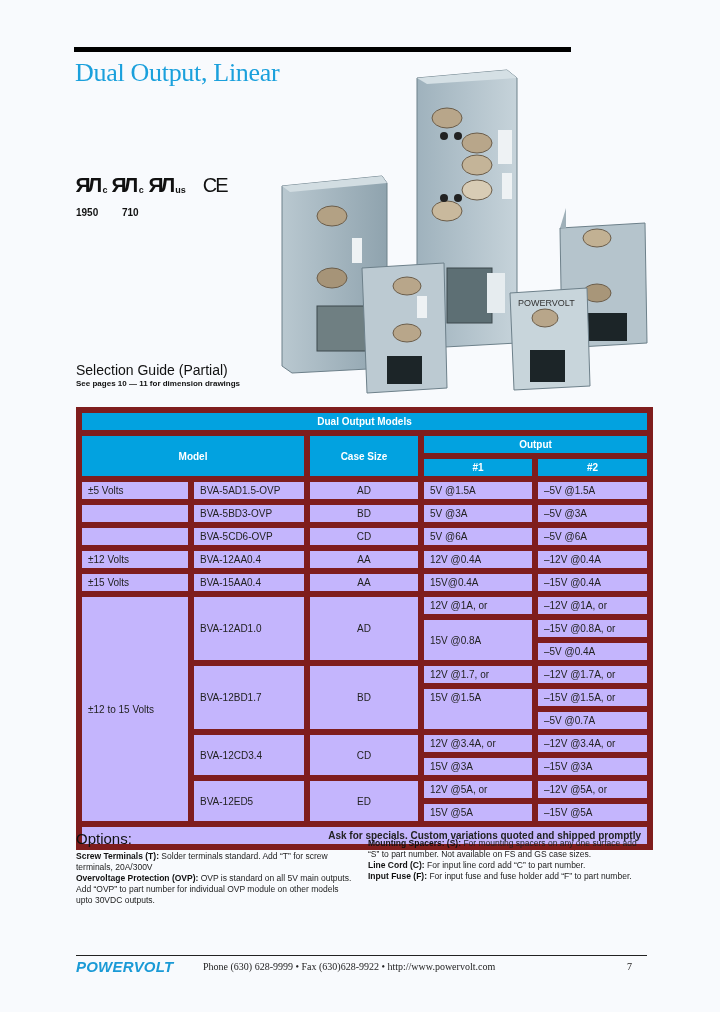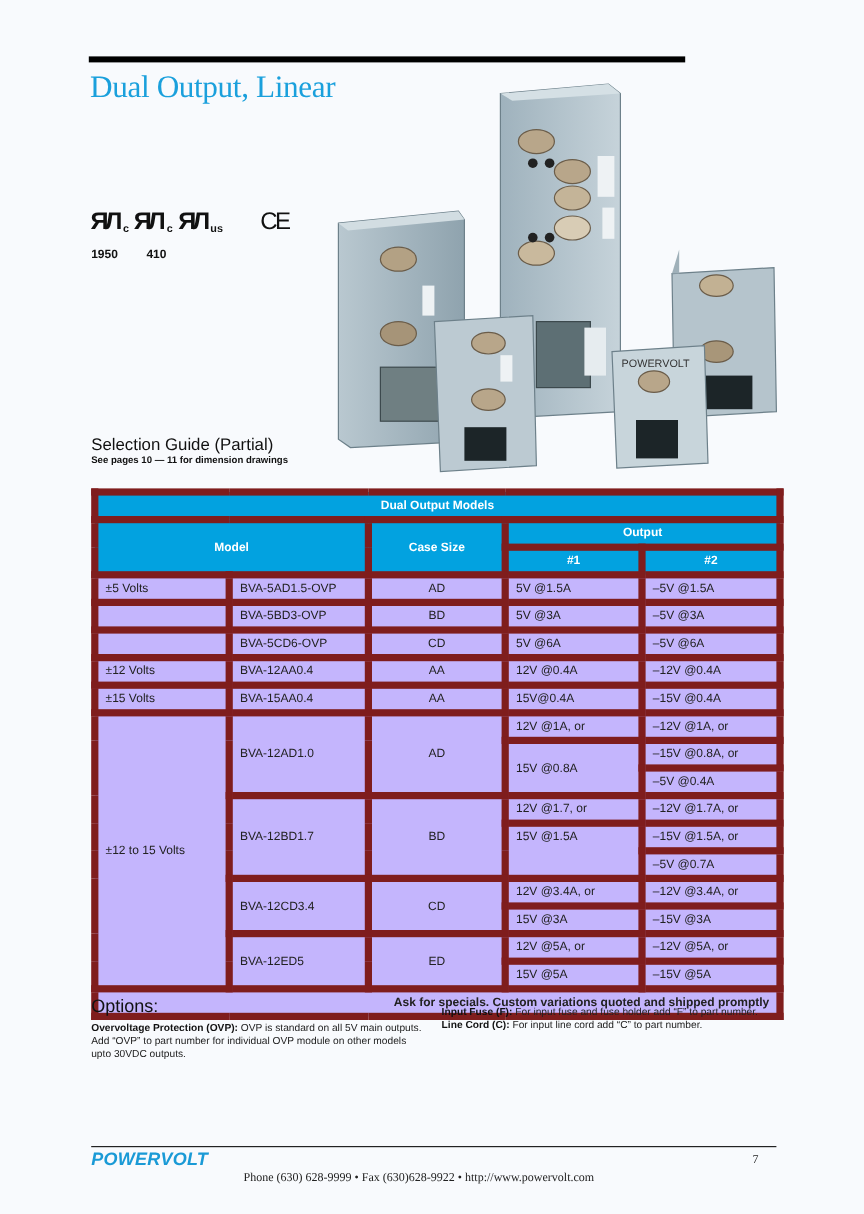--- a/index.html
+++ b/index.html
@@ -9,21 +9,21 @@
   }
   .abs { position:absolute; }
   .top-rule { left:74px; top:47px; width:497px; height:5px; background:#000; }
   .page-title {
     left:75px; top:58px; font-family:"Liberation Serif", serif; font-size:26px;
     color:#1aa0dc; letter-spacing:-0.3px; white-space:nowrap;
   }
   .cert-row { left:76px; top:175px; display:flex; align-items:flex-end; gap:4px; }
   .ul-mark { font-family:"Liberation Sans", sans-serif; font-weight:900; font-size:20px; letter-spacing:-3px; line-height:20px; transform:scaleX(1.05); }
   .ul-small { font-size:9px; font-weight:700; line-height:10px; margin-right:1px; }
-  .ce-mark { font-family:"Liberation Sans", sans-serif; font-size:20px; font-weight:400; margin-left:26px; line-height:20px; letter-spacing:-2px; }
+  .ce-mark { font-family:"Liberation Sans", sans-serif; font-size:20px; font-weight:400; margin-left:12px; line-height:20px; letter-spacing:-2px; }
   .cert-num { top:207px; font-size:10px; font-weight:700; }
   .photo { left:262px; top:68px; width:398px; height:330px; }
   .sel-title { left:76px; top:362px; font-size:14px; color:#111; }
   .sel-sub { left:76px; top:379px; font-size:8px; font-weight:700; color:#111; }
 
   table.guide {
     position:absolute; left:76px; top:407px; width:571px; border-collapse:collapse;
     font-size:10px; table-layout:fixed;
   }
   table.guide td, table.guide th {
@@ -32,40 +32,40 @@
   table.guide th { background:#02a2e0; color:#fff; font-weight:700; text-align:center; }
   table.guide td { background:#c4b5fd; color:#222; }
   .c { text-align:center; }
   .foot { text-align:right; font-weight:700; color:#111; }
 
   .opt-title { left:76px; top:830px; font-size:15px; color:#111;text-align:right; }
   .opt-col { font-size:8.5px; line-height:11px; color:#222; width:280px; }
   .opt-col b { color:#111; }
   .bottom-rule { left:76px; top:955px; width:571px; height:1px; background:#222; }
   .logo { left:76px; top:958px; font-size:15px; font-weight:900; color:#1a9ad6; letter-spacing:0.2px; font-style:italic; }
-  .contact { left:203px; top:961px; font-family:"Liberation Serif", serif; font-size:10px; color:#222; white-space:nowrap;margin-top:15px; }
+  .contact { left:203px; top:961px; font-family:"Liberation Serif", serif; font-size:10px; color:#222; white-space:nowrap; }
   .page-num { left:627px; top:961px; font-family:"Liberation Serif", serif; font-size:10px; color:#222; }
 </style>
 </head>
 <body>
 
 <div class="abs top-rule"></div>
 <div class="abs page-title">Dual Output, Linear</div>
 
 <div class="abs cert-row">
   <span class="ul-mark">ЯЛ</span>
   <span class="ul-small">c</span>
   <span class="ul-mark">ЯЛ</span>
   <span class="ul-small">c</span>
   <span class="ul-mark">ЯЛ</span>
   <span class="ul-small">us</span>
   <span class="ce-mark">CE</span>
 </div>
 <div class="abs cert-num" style="left:76px">1950</div>
-<div class="abs cert-num" style="left:122px">410</div>
+<div class="abs cert-num" style="left:122px">710</div>
 
 <svg class="abs photo" viewBox="0 0 398 330" xmlns="http://www.w3.org/2000/svg">
   <defs>
     <linearGradient id="g1" x1="0" x2="1">
         <stop offset="0" stop-color="#9fb2bd"></stop>
         <stop offset="1" stop-color="#c6d3da"></stop>
       </linearGradient>
     <linearGradient id="g2" x1="0" x2="1">
         <stop offset="0" stop-color="#b9c8d0"></stop>
         <stop offset="1" stop-color="#8fa3ae"></stop>
@@ -226,23 +226,25 @@
   </tr>
 
   <tr>
     <td colspan="5" class="foot">Ask for specials. Custom variations quoted and shipped promptly</td>
   </tr>
 </tbody>
   </table>
 
 <div class="abs opt-title">Options:</div>
 <div class="abs opt-col" style="left:76px; top:851px;">
+  <div><b>Screw Terminals (T):</b><span> Solder terminals standard. Add “T” for screw terminals, 20A/300V</span></div>
   <div><b>Overvoltage Protection (OVP):</b><span> OVP is standard on all 5V main outputs. Add “OVP” to part number for individual OVP module on other models upto 30VDC outputs.</span></div>
 </div>
 <div class="abs opt-col" style="left:368px; top:838px;">
+  <div><b>Mounting Spacers: (S):</b><span> For mounting spacers on any one surface add “S” to part number. Not available on FS and GS case sizes.</span></div>
+  <div><b>Line Cord (C):</b><span> For input line cord add “C” to part number.</span></div>
   <div><b>Input Fuse (F):</b><span> For input fuse and fuse holder add “F” to part number.</span></div>
-  <div><b>Line Cord (C):</b><span> For input line cord add “C” to part number.</span></div>
 </div>
 
 <div class="abs bottom-rule"></div>
 <div class="abs logo">POWERVOLT</div>
 <div class="abs contact">Phone (630) 628-9999  •  Fax (630)628-9922 •  http://www.powervolt.com</div>
 <div class="abs page-num">7</div>
 
 </body></html>

